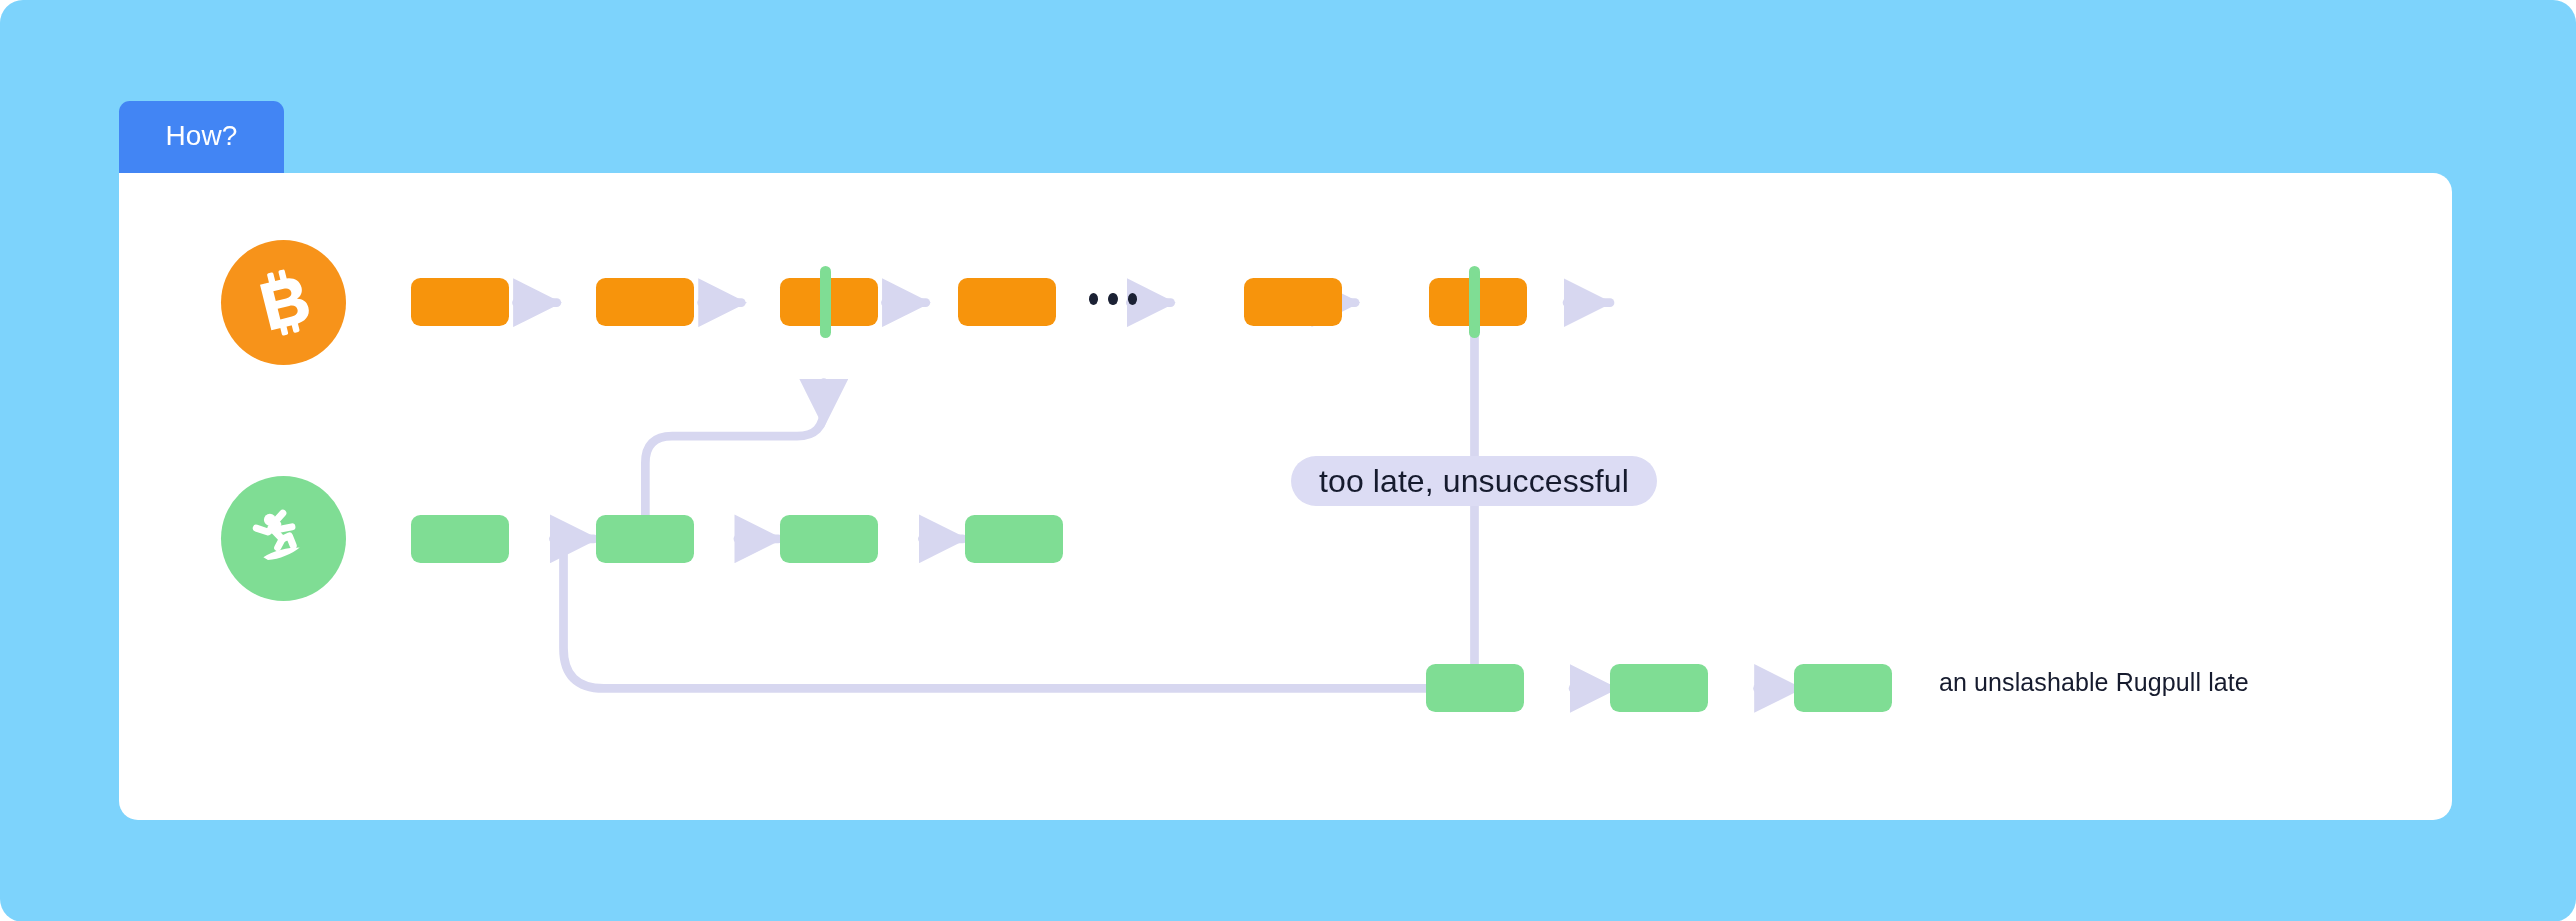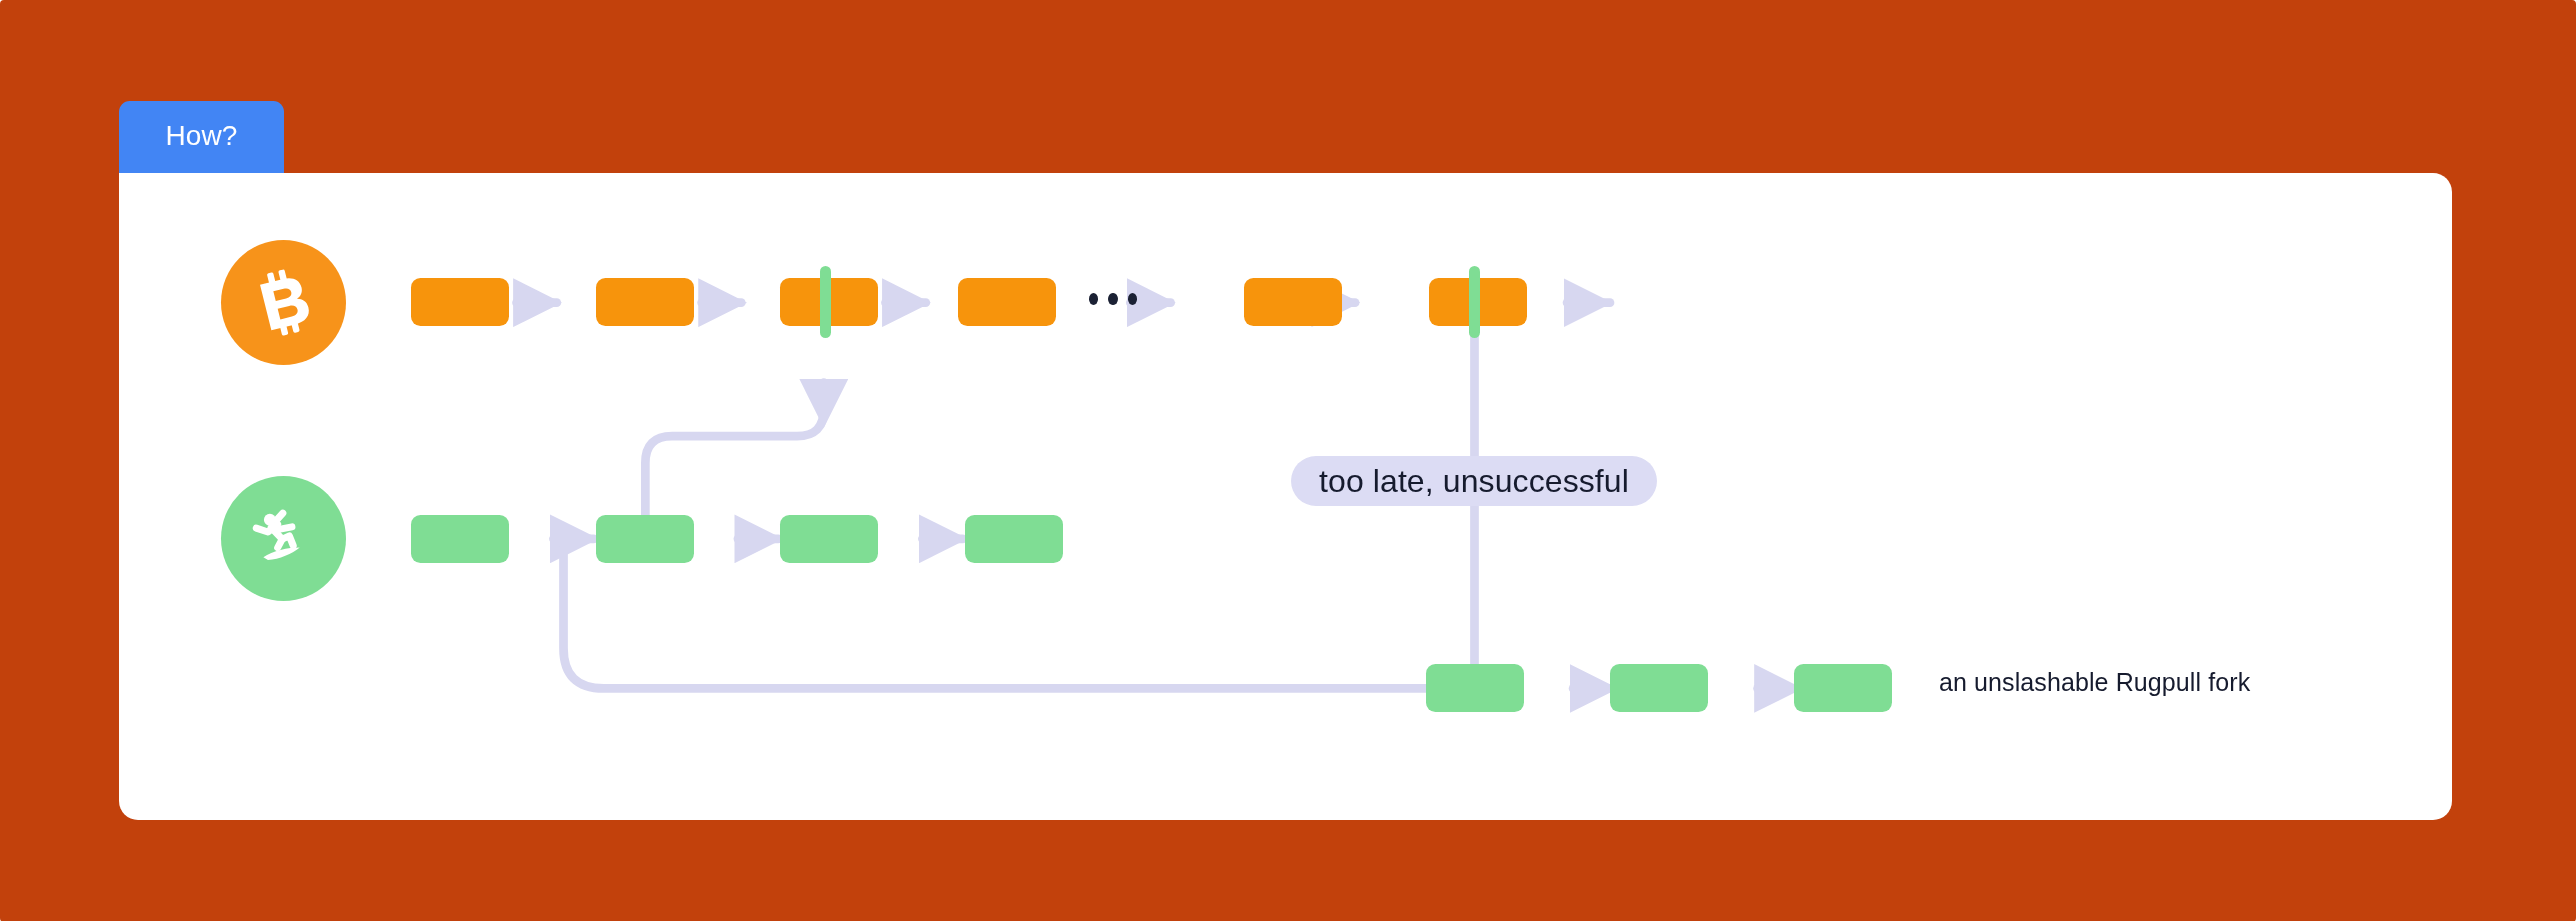--- a/index.html
+++ b/index.html
@@ -13,22 +13,22 @@
     font-family: "Liberation Sans", sans-serif;
     overflow: hidden;
   }
 
   
   #page {
     position: absolute;
     left: 0; top: 0;
     width: 2576px;
     height: 922px;
-    background: #c2410c;
-    border-radius: 4px;
+    background: #7dd3fc;
+    border-radius: 23px;
     overflow: hidden;
   }
 
   
   #tab {
     position: absolute;
     left: 119px;
     top: 101px;
     width: 165px;
     height: 72px;
@@ -253,16 +253,16 @@
   <div class="block green" style="left:965px; top:515px;"></div>
 
   <div class="block green" style="left:1426px; top:664px;"></div>
   <div class="block green" style="left:1610px; top:664px;"></div>
   <div class="block green" style="left:1794px; top:664px;"></div>
 
   <div id="badge">
     <span id="badge-label">too late, unsuccessful</span>
   </div>
 
-  <div id="fork-caption">an unslashable Rugpull fork</div>
+  <div id="fork-caption">an unslashable Rugpull late</div>
 
 </div>
 
 
 </body></html>

